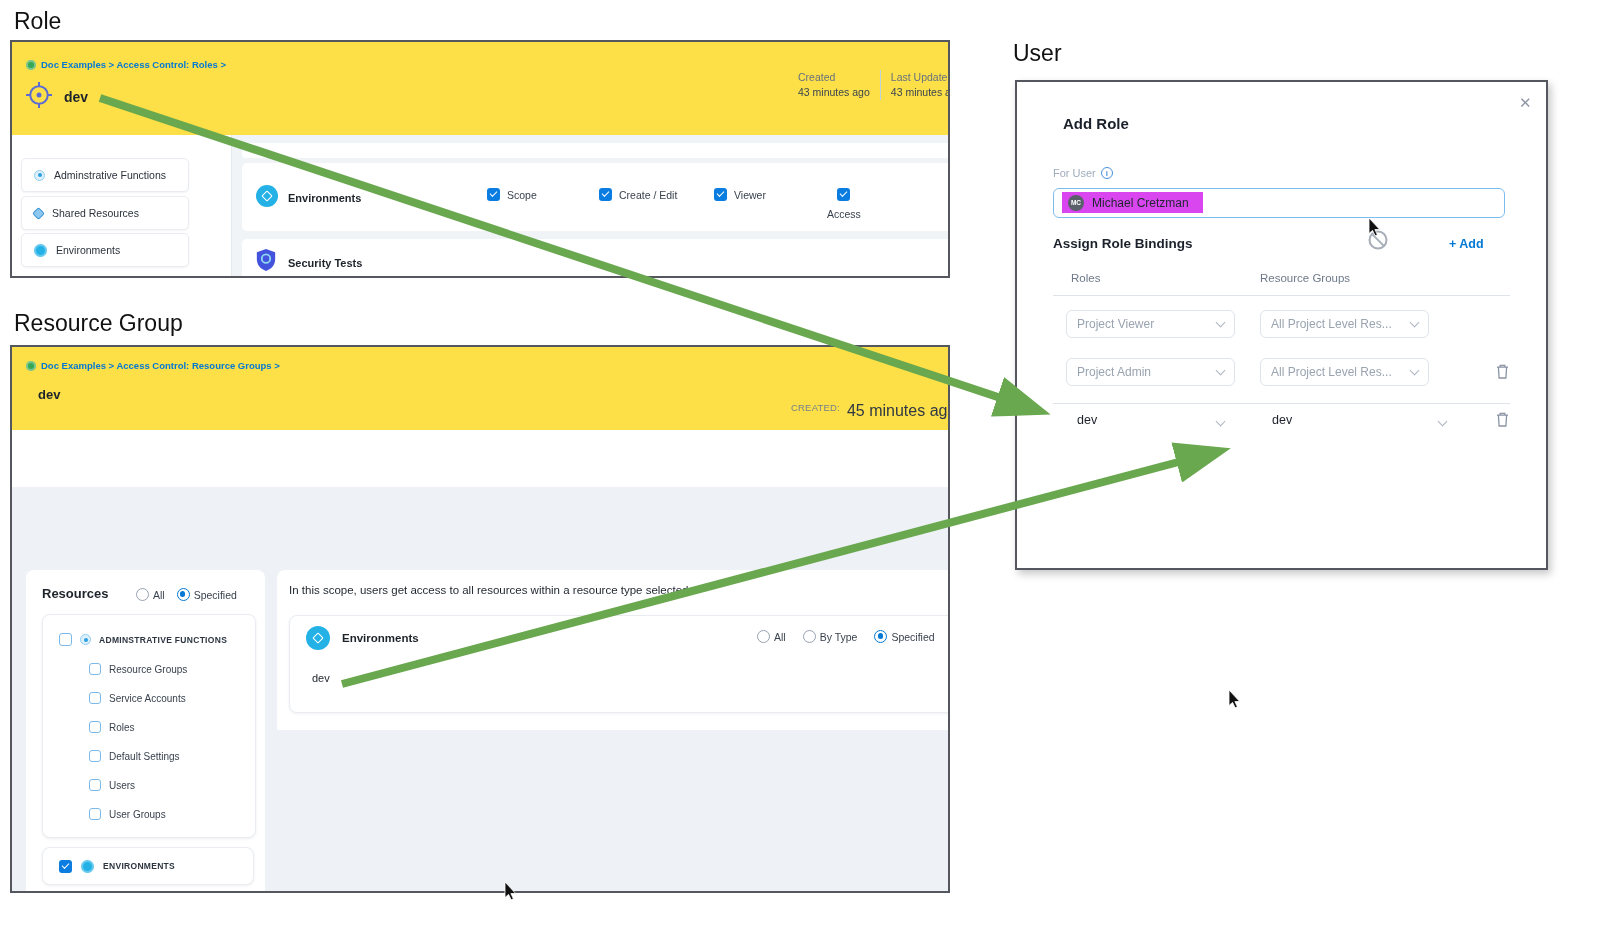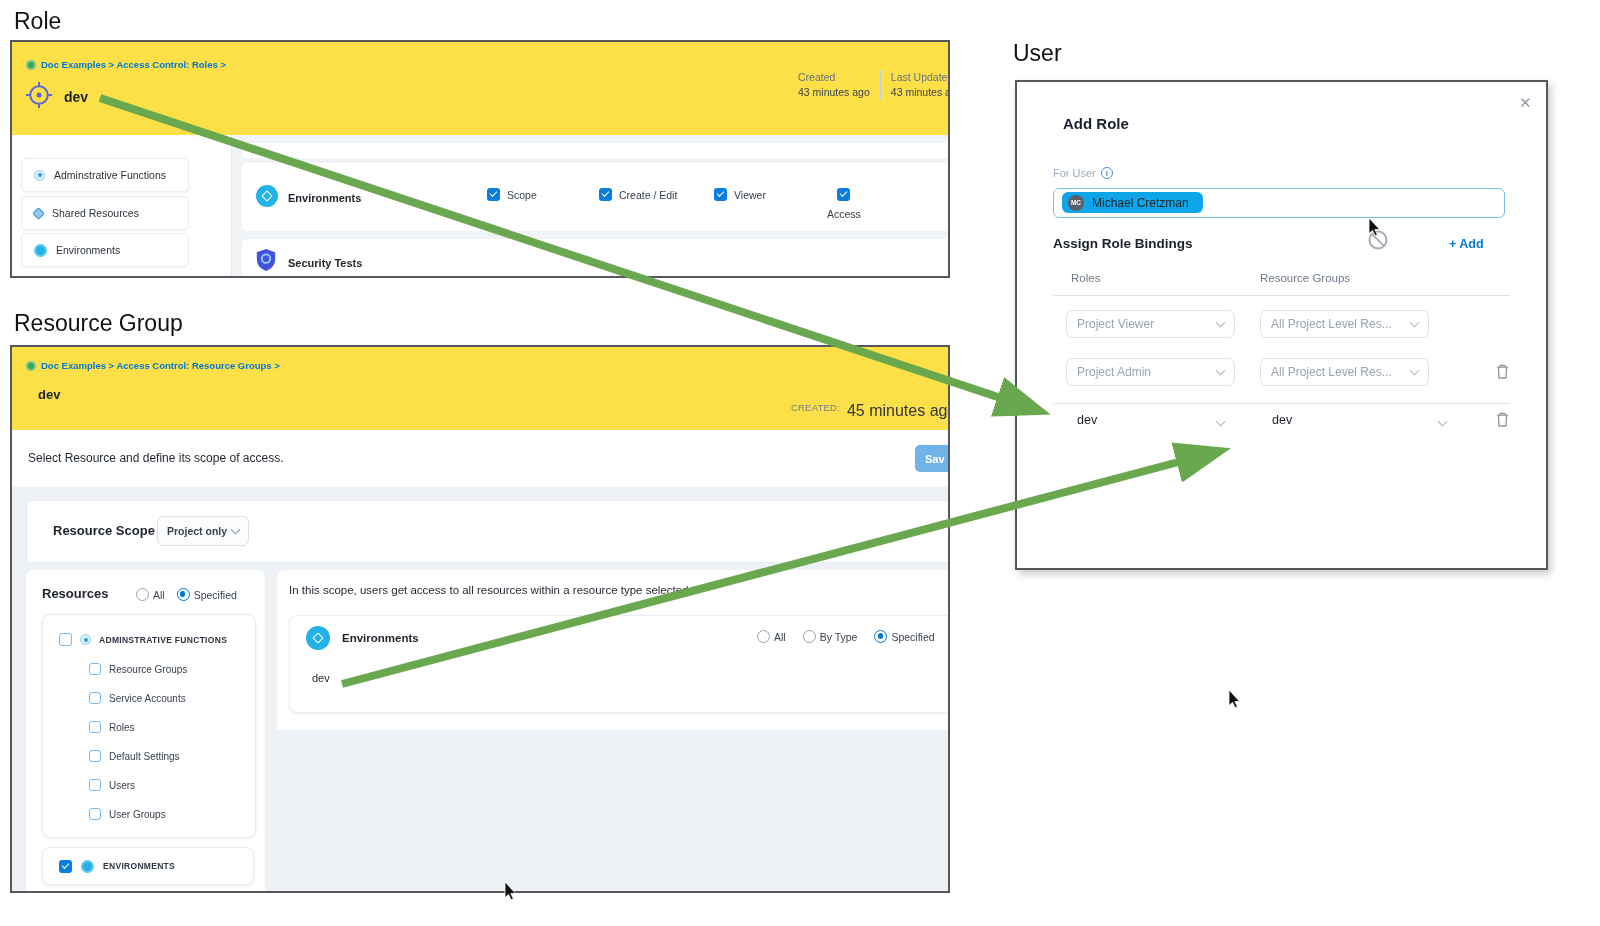--- a/index.html
+++ b/index.html
@@ -97,21 +97,21 @@
   .esc-dev{position:absolute;left:22px;top:56px;font-size:11px;color:#1d232b;}
 
   
   .modal{left:1015px;top:80px;width:533px;height:490px;border:2px solid #54585e;box-shadow:3px 4px 8px rgba(0,0,0,.22);}
   .m-close{position:absolute;left:502px;top:12px;font-size:15px;color:#9097a6;cursor:default;}
   .m-title{position:absolute;left:36px;top:33px;font-size:15px;font-weight:700;color:#1b212b;margin-left:10px;}
   .for-user{position:absolute;left:36px;top:85px;font-size:11px;color:#9fabbd;display:flex;align-items:center;gap:5px;}
   .info-ic{width:12px;height:12px;border:1px solid #4a90d9;border-radius:50%;color:#4a90d9;font-size:8px;font-weight:700;
            display:inline-flex;align-items:center;justify-content:center;font-style:normal;box-sizing:border-box;}
   .user-input{position:absolute;left:36px;top:106px;width:452px;height:30px;border:1.5px solid #7cbdf0;border-radius:6px;background:#fff;box-sizing:border-box;}
-  .chip{position:absolute;left:8px;top:3px;height:21px;background:#0ea5e9;border-radius:6px;display:flex;align-items:center;gap:8px;padding:0 14px 0 6px;}
+  .chip{position:absolute;left:8px;top:3px;height:21px;background:#d946ef;border-radius:0;display:flex;align-items:center;gap:8px;padding:0 14px 0 6px;}
   .avatar{width:16px;height:16px;border-radius:50%;background:#596069;color:#fff;font-size:6.5px;font-weight:700;display:flex;align-items:center;justify-content:center;}
   .chip-name{font-size:12px;color:#1f2630;}
   .bindings-title{position:absolute;left:36px;top:154px;font-size:13.5px;font-weight:700;color:#1b212b;}
   .add-btn{position:absolute;left:432px;top:155px;font-size:12.5px;font-weight:600;color:#0278d5;}
   .col-h{position:absolute;top:190px;font-size:11.5px;color:#6e7989;}
   .ch1{left:54px;} .ch2{left:243px;}
   .m-div{position:absolute;left:36px;width:457px;height:1px;background:#dfe4ea;}
   .dv1{top:213px;} .dv2{top:321px;}
   .dd{position:absolute;width:169px;height:28px;border:1px solid #dfe4ea;border-radius:6px;background:#fff;box-sizing:border-box;
       display:flex;align-items:center;justify-content:space-between;padding:0 10px;font-size:12px;color:#9aa4b1;}
@@ -218,32 +218,21 @@
         <span>Doc Examples &gt; Access Control: Resource Groups &gt;</span>
       </div>
       <span class="rg-title">dev</span>
       <div class="rg-meta">
         <span class="cap">CREATED:</span>
         <span class="val">45 minutes ago</span>
         <span class="dv"></span>
         <span class="cap">LAST UPD</span>
       </div>
     </div>
-    <div class="rg-subbar">
-      <span class="rg-subtitle">Select Resource and define its scope of access.</span>
-      <div class="save-btn">Sav</div>
-    </div>
     <div class="rg-body">
-      <div class="scope-card">
-        <span class="scope-label">Resource Scope</span>
-        <div class="scope-dd">
-          <span>Project only</span>
-          <span class="chev"></span>
-        </div>
-      </div>
 
       <div class="res-col">
         <span class="res-head">Resources</span>
         <div class="res-radios">
           <span class="radio-item">
             <span class="rd"></span>
             <span>All</span>
           </span>
           <span class="radio-item">
             <span class="rd on"></span>

